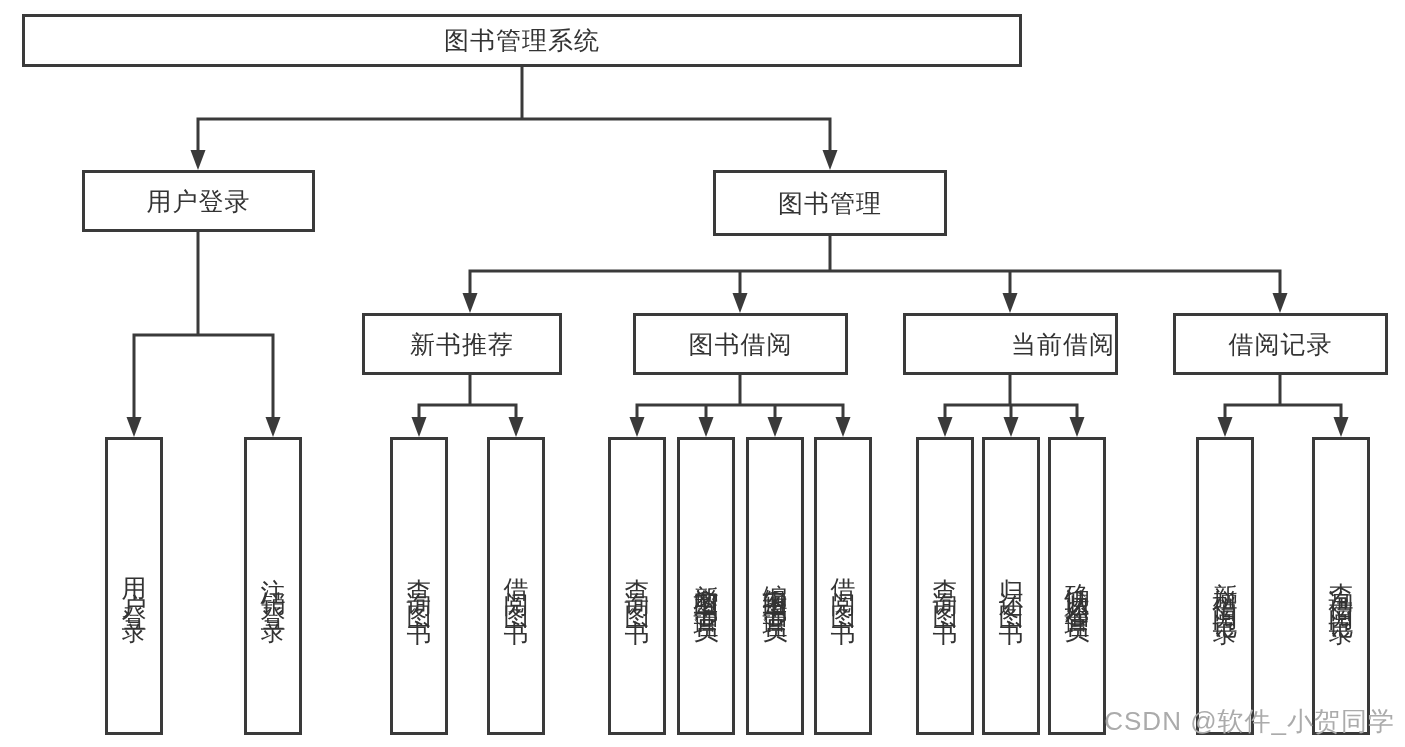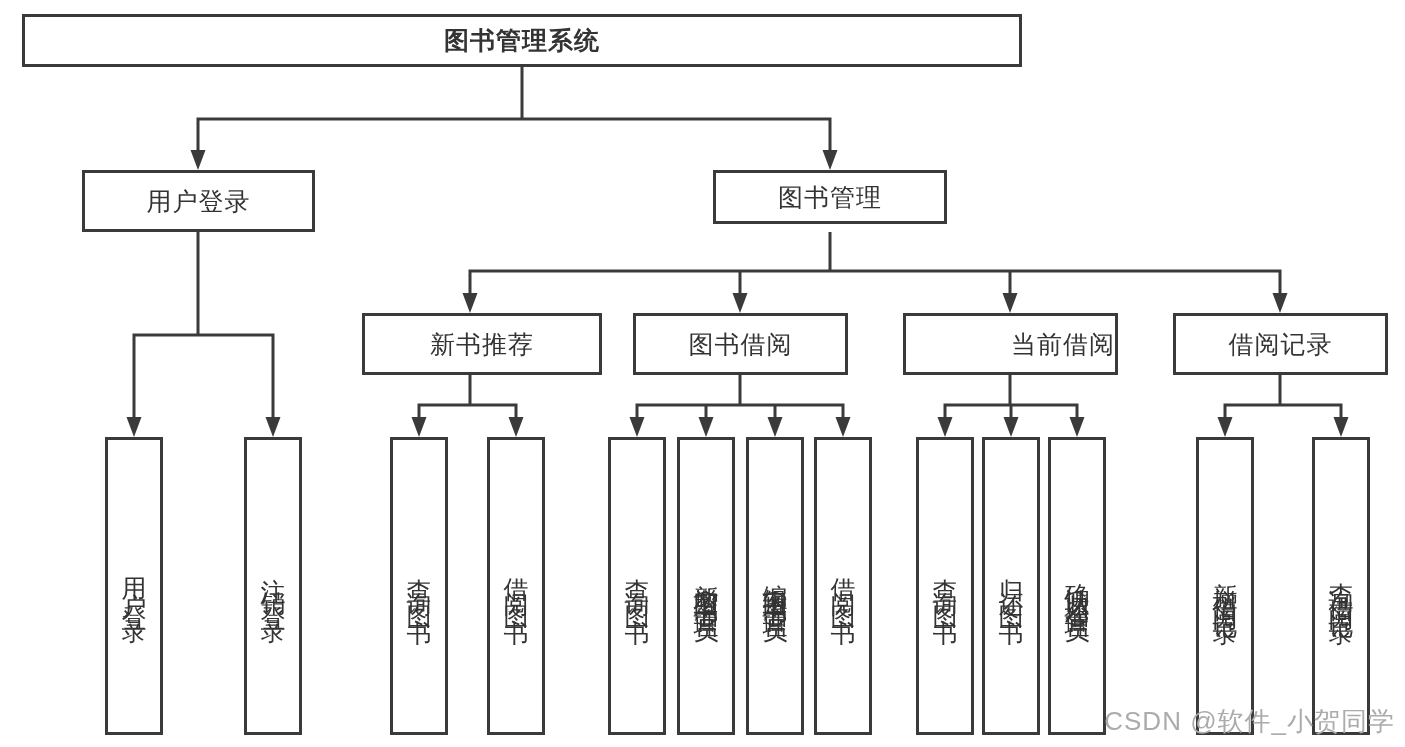--- a/index.html
+++ b/index.html
@@ -88,32 +88,32 @@
       <polygon points="767.5,417 782.5,417 775,437"></polygon>
       <polygon points="835.5,417 850.5,417 843,437"></polygon>
       <polygon points="937.5,417 952.5,417 945,437"></polygon>
       <polygon points="1003.5,417 1018.5,417 1011,437"></polygon>
       <polygon points="1069.5,417 1084.5,417 1077,437"></polygon>
       <polygon points="1217.5,417 1232.5,417 1225,437"></polygon>
       <polygon points="1333.5,417 1348.5,417 1341,437"></polygon>
     </g>
   </svg>
 
-  <div class="node h" style="left:22px; top:14px; width:1000px; height:53px;font-weight:bold;">
+  <div class="node h" style="left:22px; top:14px; width:1000px; height:53px;">
     <span>图书管理系统</span>
   </div>
 
   <div class="node h" style="left:82px; top:170px; width:233px; height:62px;">
     <span>用户登录</span>
   </div>
-  <div class="node h" style="left:713px; top:170px; width:234px; height:54px;">
+  <div class="node h" style="left:713px; top:170px; width:234px; height:66px;">
     <span>图书管理</span>
   </div>
 
-  <div class="node h" style="left:362px; top:313px; width:240px; height:62px;justify-content:center;">
+  <div class="node h" style="left:362px; top:313px; width:200px; height:62px;justify-content:center;">
     <span>新书推荐</span>
   </div>
   <div class="node h" style="left:633px; top:313px; width:215px; height:62px;">
     <span>图书借阅</span>
   </div>
   <div class="node h" style="left:903px; top:313px; width:215px; height:62px;justify-content:flex-end;">
     <span>当前借阅</span>
   </div>
   <div class="node h" style="left:1173px; top:313px; width:215px; height:62px;">
     <span>借阅记录</span>

